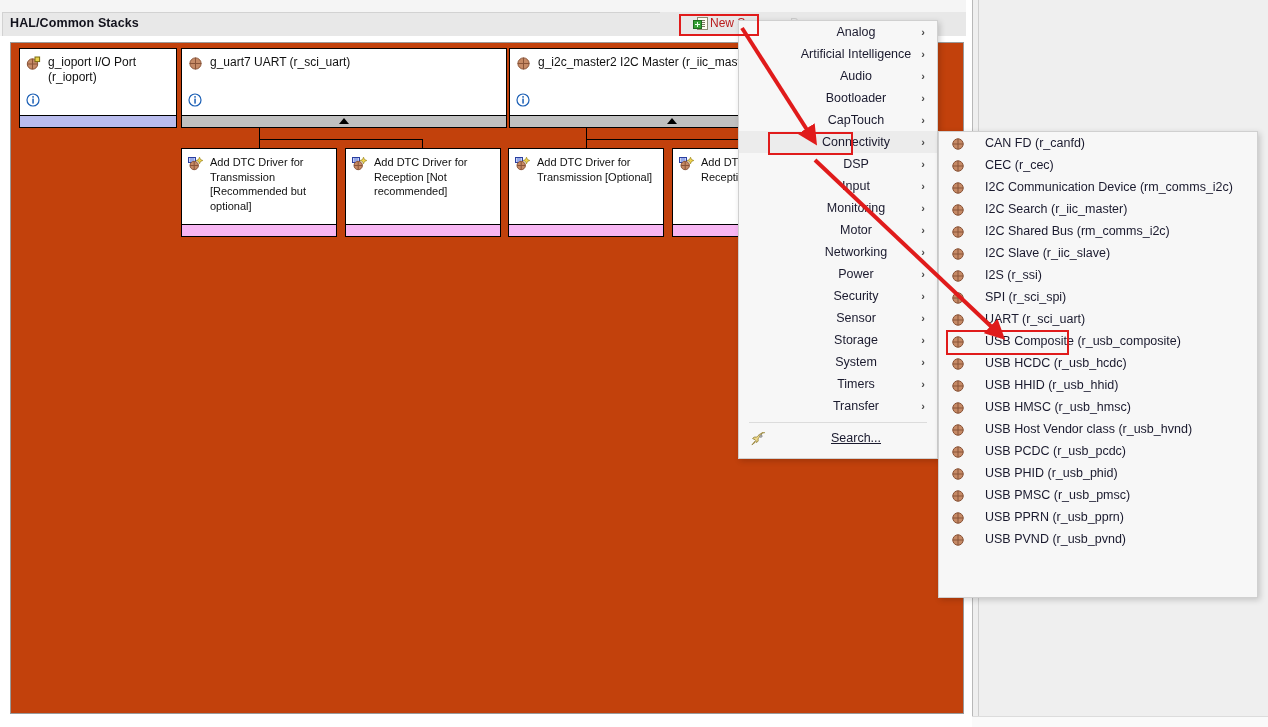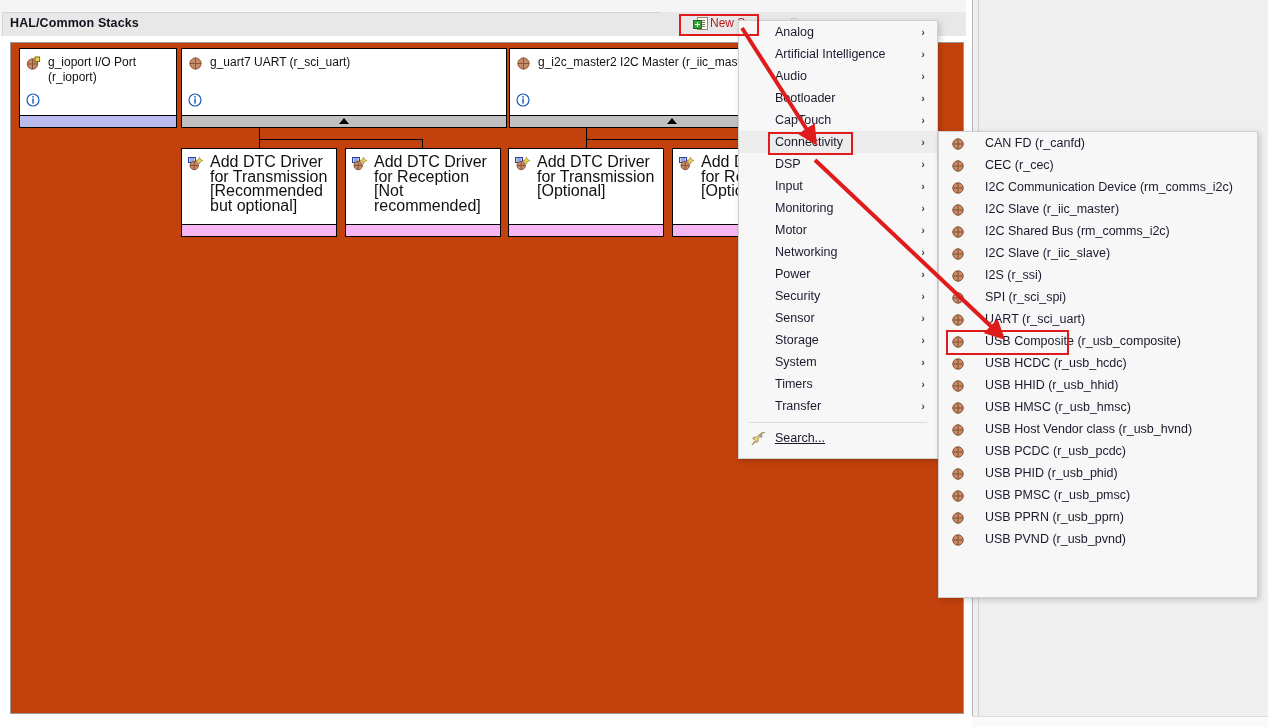--- a/index.html
+++ b/index.html
@@ -113,39 +113,39 @@
   .foot-gray{background:#c0c0c0;border-top:1px solid #000;}
   .foot-pink{background:#f7b6f2;border-top:1px solid #000;}
   .foot-arrow{
     position:absolute;left:50%;top:2px;margin-left:-5px;
     width:0;height:0;border-left:5px solid transparent;border-right:5px solid transparent;
     border-bottom:6px solid #000;
   }
 
   .dtc-title{
     position:absolute;left:28px;top:6px;right:5px;
-    font-size:16px;line-height:14.6px;color:#111;
+    font-size:11px;line-height:14.6px;color:#111;
   }
 
   
   .conn{position:absolute;background:#000;}
   .conn-v{width:1px;}
   .conn-h{height:1px;}
 
   
   #menu{
     position:absolute;left:738px;top:20px;width:200px;height:439px;
     background:#f7f7f7;border:1px solid #d0d0d0;
     box-shadow:2px 2px 6px rgba(0,0,0,.18);
     box-sizing:border-box;
   }
   .mi{
     position:relative;height:22px;line-height:22px;
     padding-left:36px;font-size:12.5px;color:#1a1a2e;
-    white-space:nowrap;cursor:default;
+    white-space:nowrap;cursor:default;text-align:center;
   }
   .mi.hl{background:#ececec;}
   .mi .chev{
     position:absolute;right:12px;top:0;height:22px;line-height:22px;
     font-size:11px;color:#4a4a4a;font-weight:bold;
   }
   #menu .sep{
     height:1px;background:#dcdcdc;margin:5px 10px 4px 10px;
   }
   .rocket{
@@ -377,21 +377,21 @@
             <circle cx="7" cy="7" r="5.2" fill="#c68a66" stroke="#8a5438" stroke-width="1"></circle>
             <path d="M7 1.6v10.8M1.6 7h10.8" stroke="#8a5438" stroke-width="1"></path>
           </svg></span><span>CEC (r_cec)</span></div>
       <div class="si"><span class="sicon"><svg width="14" height="14" viewBox="0 0 14 14">
             <circle cx="7" cy="7" r="5.2" fill="#c68a66" stroke="#8a5438" stroke-width="1"></circle>
             <path d="M7 1.6v10.8M1.6 7h10.8" stroke="#8a5438" stroke-width="1"></path>
           </svg></span><span>I2C Communication Device (rm_comms_i2c)</span></div>
       <div class="si"><span class="sicon"><svg width="14" height="14" viewBox="0 0 14 14">
             <circle cx="7" cy="7" r="5.2" fill="#c68a66" stroke="#8a5438" stroke-width="1"></circle>
             <path d="M7 1.6v10.8M1.6 7h10.8" stroke="#8a5438" stroke-width="1"></path>
-          </svg></span><span>I2C Slave (r_iic_master)</span></div>
+          </svg></span><span>I2C Search (r_iic_master)</span></div>
       <div class="si"><span class="sicon"><svg width="14" height="14" viewBox="0 0 14 14">
             <circle cx="7" cy="7" r="5.2" fill="#c68a66" stroke="#8a5438" stroke-width="1"></circle>
             <path d="M7 1.6v10.8M1.6 7h10.8" stroke="#8a5438" stroke-width="1"></path>
           </svg></span><span>I2C Shared Bus (rm_comms_i2c)</span></div>
       <div class="si"><span class="sicon"><svg width="14" height="14" viewBox="0 0 14 14">
             <circle cx="7" cy="7" r="5.2" fill="#c68a66" stroke="#8a5438" stroke-width="1"></circle>
             <path d="M7 1.6v10.8M1.6 7h10.8" stroke="#8a5438" stroke-width="1"></path>
           </svg></span><span>I2C Slave (r_iic_slave)</span></div>
       <div class="si"><span class="sicon"><svg width="14" height="14" viewBox="0 0 14 14">
             <circle cx="7" cy="7" r="5.2" fill="#c68a66" stroke="#8a5438" stroke-width="1"></circle>

